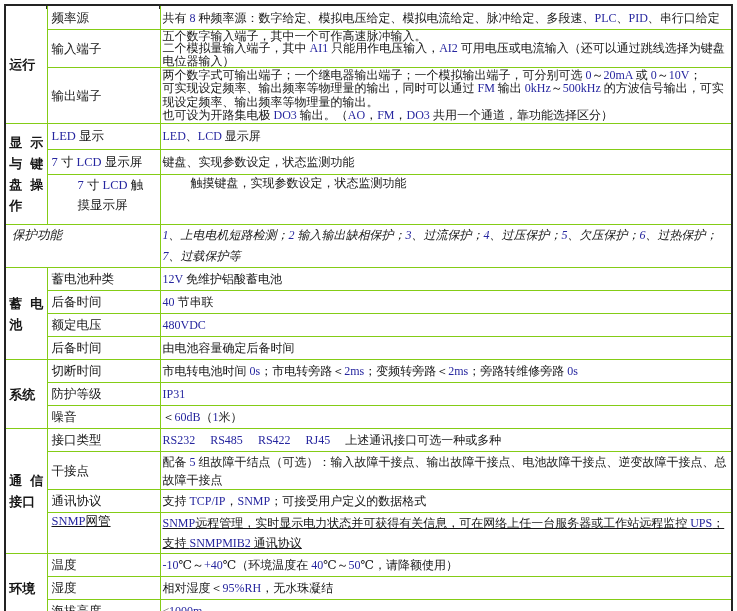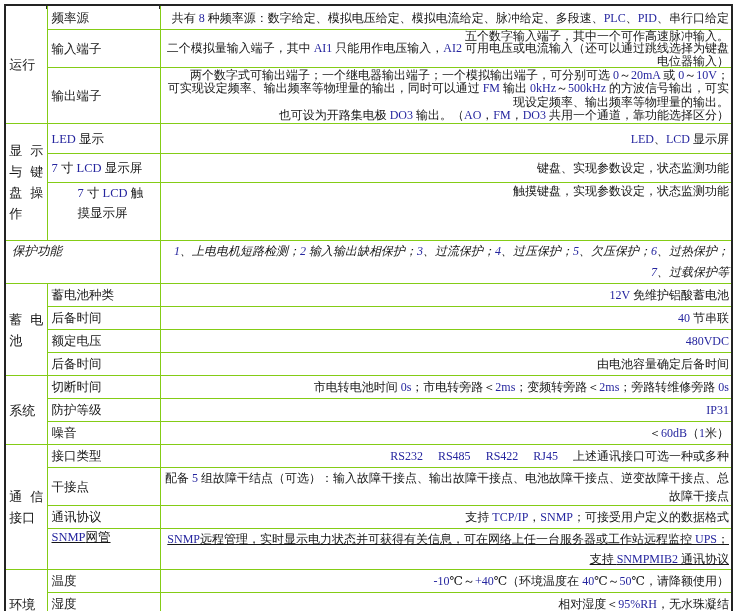--- a/index.html
+++ b/index.html
@@ -7,25 +7,25 @@
        font-family:"Liberation Serif","DejaVu Serif",serif;color:#161616;}
   .wrap{position:relative;width:737px;height:611px;}
   .sliver{position:absolute;top:0;width:1px;height:5px;background:#2a2a2a;}
   table.spec{border-collapse:collapse;table-layout:fixed;
              margin:4px 0 0 4px;width:729px;
              border:2px solid #232323;}
   td{border:1px solid #84cc16;vertical-align:middle;overflow:hidden;
      font-size:12px;line-height:16px;}
   col.c-cat{width:42px;} col.c-lab{width:113px;} col.c-val{width:572px;}
   td.cat{text-align:center;padding:0;}
-  .catlab{width:34px;margin:16px auto;text-align:justify;text-justify:inter-character;
-          font-size:13px;line-height:21px;}
+  .catlab{width:34px;margin:8px auto;text-align:justify;text-justify:inter-character;
+          font-size:13px;line-height:21px;font-weight:bold;}
   td.label{text-align:left;padding:0 4px;font-size:12.5px;}
   td.mlabel{text-align:left;padding:0 6px;font-size:12.5px;}
-  td.content{text-align:right;padding:0 2px;}
+  td.content{text-align:left;padding:0 2px;}
   tr.h23>td{height:23px;} tr.h37>td{height:37px;margin-top:28px;} tr.h55>td{height:55px;}
   tr.h22>td{height:22px;} tr.h44>td{height:44px;padding-left:30px;} tr.h42>td{height:42px;}
   tr.h40>td{height:40px;text-decoration:underline;}
   .lh12{line-height:12.4px;} .lh13{line-height:13.6px;} .lh21{line-height:21px;font-style:italic;}
   .lh18{line-height:18px;}  .lh20{line-height:20px;}
   .vtop{vertical-align:top;padding-top:2px;}
   .lat{font-family:"Liberation Serif","DejaVu Serif",serif;color:#26269f;}
 </style>
 </head>
 <body>

